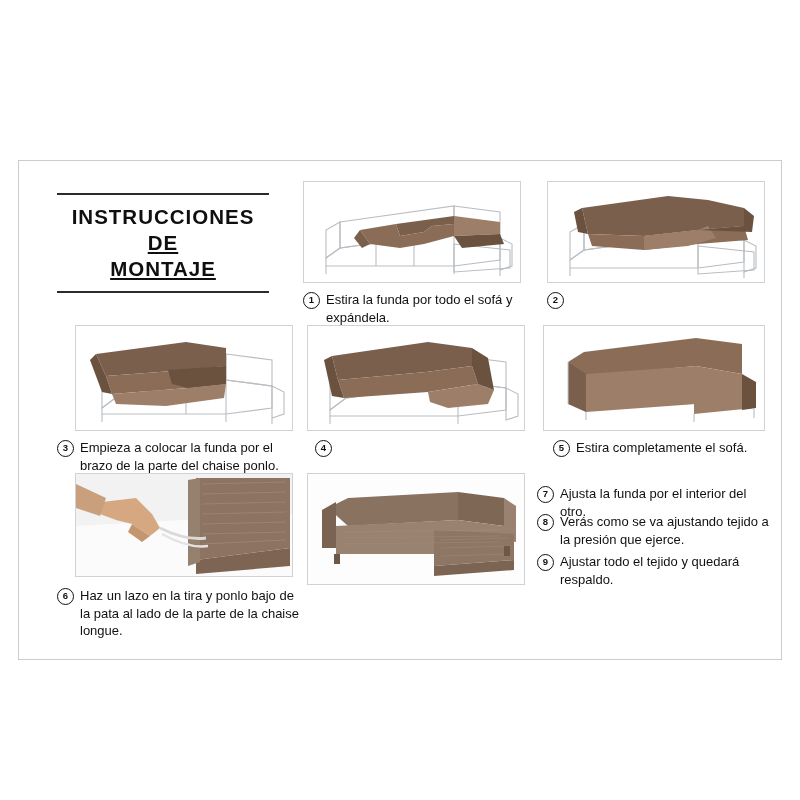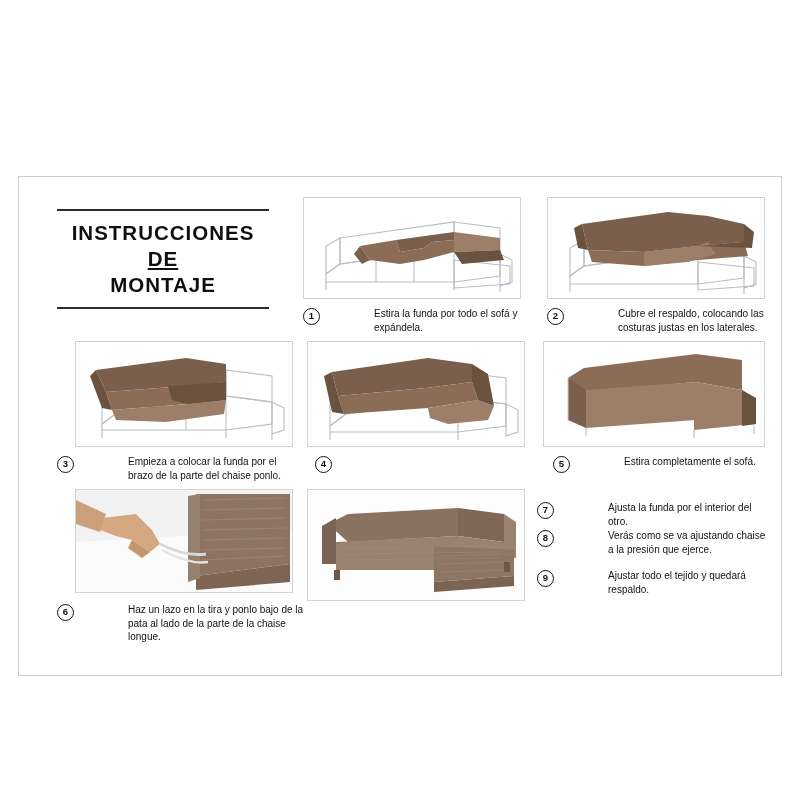--- a/index.html
+++ b/index.html
@@ -11,21 +11,21 @@
     width: 800px;
     height: 800px;
     font-family: "Liberation Sans", sans-serif;
     color: #1a1a1a;
     overflow: hidden;
   }
 
   #sheet {
     position: absolute;
     left: 18px;
-    top: 176px;
+    top: 160px;
     width: 764px;
     height: 500px;
     border: 1px solid #c9ccd1;
     box-sizing: border-box;
     background: #fff;
   }
 
   .inner {
     position: absolute;
     left: 16px;
@@ -43,21 +43,21 @@
     text-align: center;
   }
   .title-line {
     font-weight: bold;
     letter-spacing: 1px;
     color: #0f0f0f;
     line-height: 1.28;
   }
   .t1 { font-size: 20.5px; }
   .t2 { font-size: 20.5px; text-decoration: underline; }
-  .t3 { font-size: 20.5px; }
+  .t3 { font-size: 20.5px; text-decoration: underline; }
   .title-rule {
     margin: 9px auto 0 auto;
     width: 212px;
     height: 1.5px;
     background: #2b2b2b;
   }
   .title-rule.top {
     margin: 0 auto 9px auto;
   }
 
@@ -85,24 +85,23 @@
     border: 1.3px solid #111;
     color: #111;
     font-size: 9.5px;
     font-weight: bold;
     line-height: 13px;
     text-align: center;
     background: #fff;
     margin-top: 1px;
   }
   .caption {
-    font-size: 10px;
+    font-size: 13px;
     line-height: 1.35;
     color: #111;
-    margin-left: 48px;
   }
 
   
   svg { display: block; }
   .ln { fill: none; stroke: #b9bdc2; stroke-width: 1.1; }
   .ln2 { fill: none; stroke: #c6c9ce; stroke-width: 1; }
   .cover-dark { fill: #7b5f4d; }
   .cover-mid { fill: #8a6c57; }
   .cover-lt { fill: #9d7f69; }
   .cover-sh { fill: #6b523f; }
@@ -167,21 +166,20 @@
       </svg>
     </div>
 
     <div class="step" style="left:268px; top:118px; width:222px;">
       <div class="bullet">1</div>
       <div class="caption">Estira la funda por todo el sofá y expándela.</div>
     </div>
 
     <div class="step" style="left:512px; top:118px; width:222px;">
       <div class="bullet">2</div>
-      <div class="caption">Cubre el respaldo, colocando las costuras  justas en los laterales.</div>
     </div>
 
     <div class="panel" style="left:40px; top:152px; width:218px; height:106px;">
       <svg width="218" height="106" viewBox="0 0 218 106">
         <path class="ln" d="M26 82 L26 52 L42 44 L42 70 Z"></path>
         <path class="ln" d="M42 44 L150 28 L150 54 L42 70 Z"></path>
         <path class="ln" d="M150 28 L196 34 L196 60 L150 54 Z"></path>
         <path class="ln" d="M26 82 L42 70 L150 54 L196 60 L196 82 L150 88 L26 88 Z"></path>
         <path class="ln" d="M150 54 L150 88"></path>
         <path class="ln" d="M110 58 L110 88"></path>
@@ -308,21 +306,21 @@
       </svg>
     </div>
 
     <div class="step" style="left:502px; top:312px; width:232px;">
       <div class="bullet">7</div>
       <div class="caption">Ajusta la funda por el interior del otro.</div>
     </div>
 
     <div class="step" style="left:502px; top:340px; width:232px;">
       <div class="bullet">8</div>
-      <div class="caption">Verás como se va ajustando chaise a la presión que ejerce.</div>
+      <div class="caption">Verás como se va ajustando tejido a la presión que ejerce.</div>
     </div>
 
     <div class="step" style="left:502px; top:380px; width:232px;">
       <div class="bullet">9</div>
       <div class="caption">Ajustar todo el tejido y quedará respaldo.</div>
     </div>
 
     <div class="step" style="left:22px; top:414px; width:250px;">
       <div class="bullet">6</div>
       <div class="caption">Haz un lazo en la tira y ponlo bajo de la pata al lado de la parte de la chaise longue.</div>

